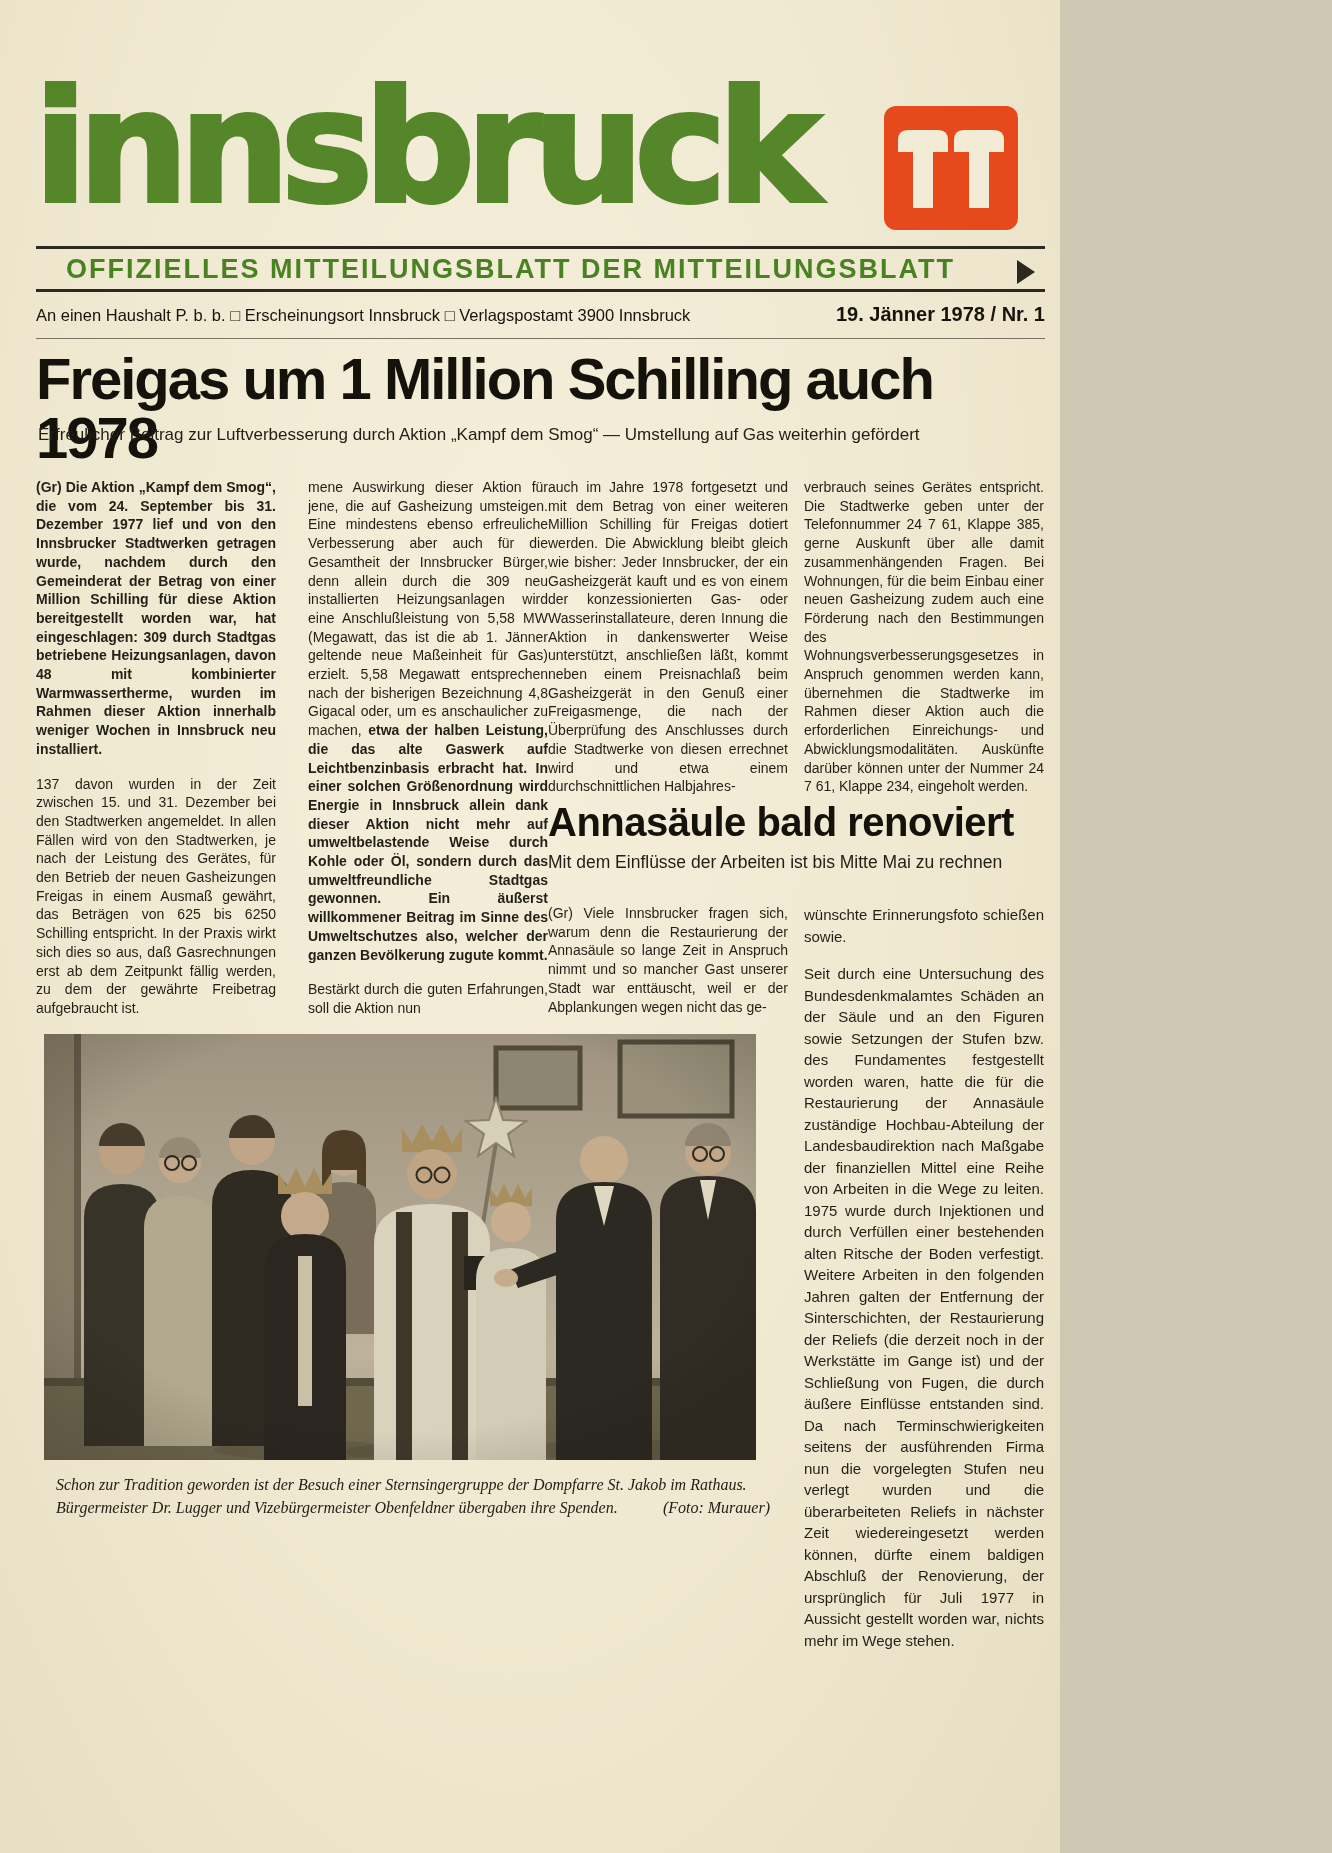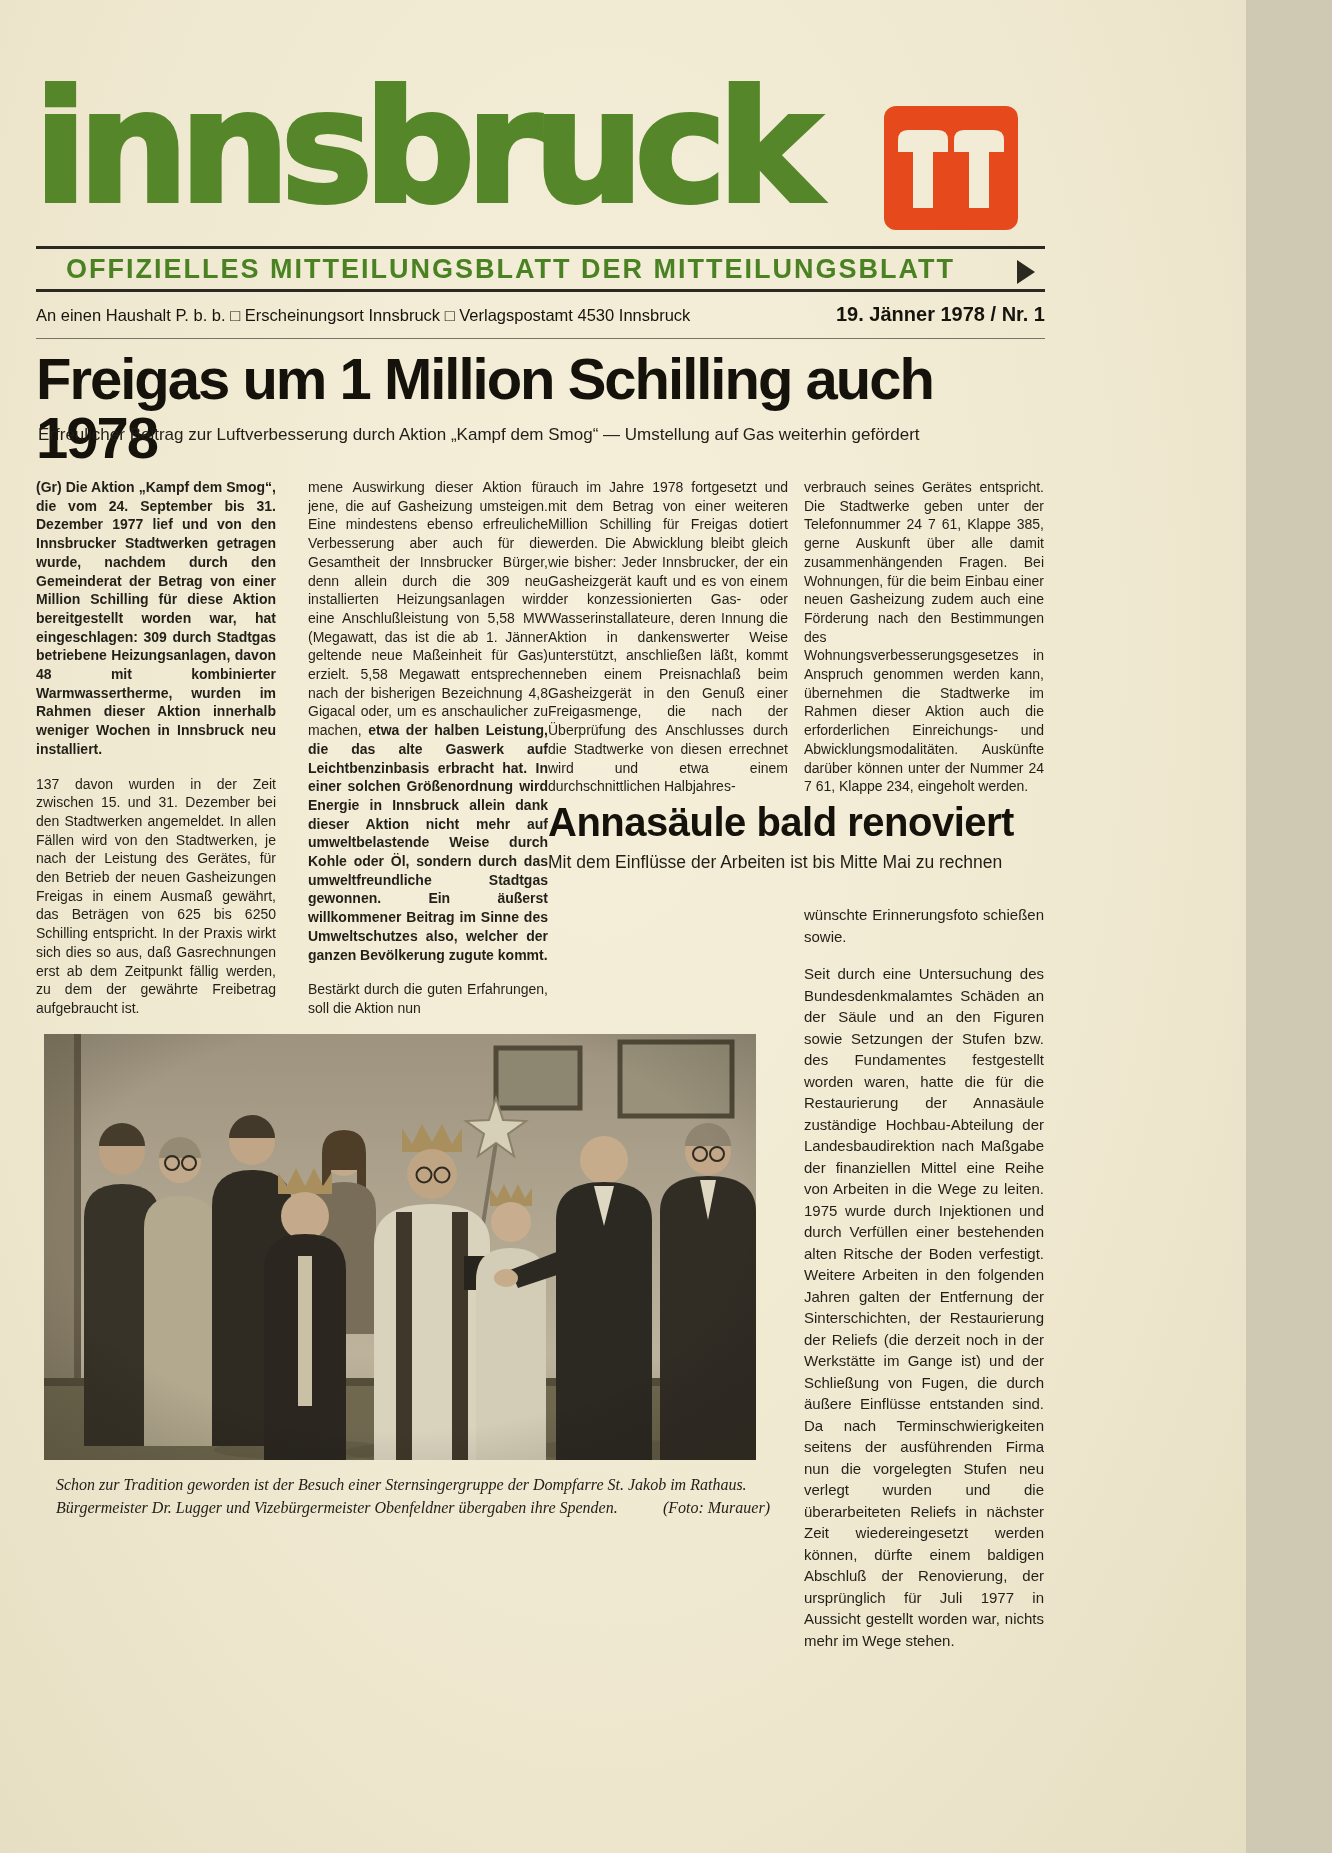--- a/index.html
+++ b/index.html
@@ -1,17 +1,17 @@
 <!DOCTYPE html>
 <html lang="de"><head>
 <meta charset="utf-8">
 <style>
   *{margin:0;padding:0;box-sizing:border-box}
   body{background:#cfc8b2;font-family:"Liberation Sans",sans-serif;}
-  .page{position:relative;width:1246px;height:1853px;overflow:hidden;color:#1d1b14;
+  .page{position:relative;width:1060px;height:1853px;overflow:hidden;color:#1d1b14;
         background:radial-gradient(ellipse at 48% 35%, #f5efdb 0%, #f0e9d1 55%, #e6dec2 100%);}
 
   .wordmark{position:absolute;left:34px;top:70px;font-family:"DejaVu Sans",sans-serif;
             font-weight:bold;font-size:155px;line-height:1;letter-spacing:-9px;
             color:#55872a;-webkit-text-stroke:4px #55872a;}
   .logo{position:absolute;left:884px;top:106px;width:134px;height:124px;}
 
   .banner{position:absolute;left:36px;top:246px;width:1009px;height:46px;
           border-top:3px solid #2b2920;border-bottom:3px solid #2b2920;
           display:flex;align-items:center;}
@@ -62,21 +62,21 @@
       <path d="M70 46 v-12 q0-10 10-10 h30 q10 0 10 10 v12 h-15 v56 h-20 v-56 z" fill="#f2ecd6"></path>
     </svg>
   </div>
 
   <div class="banner">
     <span class="banner-label">OFFIZIELLES MITTEILUNGSBLATT DER MITTEILUNGSBLATT</span>
     <span class="banner-arrow"></span>
   </div>
 
   <div class="address-row">
-    <span>An einen Haushalt P. b. b. □ Erscheinungsort Innsbruck □ Verlagspostamt 4530 Innsbruck</span>
+    <span>An einen Haushalt P. b. b. □ Erscheinungsort Innsbruck □ Verlagspostamt 3900 Innsbruck</span>
     <span class="issue">19. Jänner 1978 / Nr. 1</span>
   </div>
 
   <div class="rule"></div>
 
   <h1 class="headline">Freigas um 1 Million Schilling auch 1978</h1>
   <p class="subhead">Erfreulicher Beitrag zur Luftverbesserung durch Aktion „Kampf dem Smog“  —  Umstellung auf Gas weiterhin gefördert</p>
 
   <div class="col" id="col1">
       <p><span class="b">(Gr) Die Aktion „Kampf dem Smog“, die vom 24. September bis 31. Dezember 1977 lief und von den Innsbrucker Stadtwerken getragen wurde, nachdem durch den Gemeinderat der Betrag von einer Million Schilling für diese Aktion bereitgestellt worden war, hat eingeschlagen: 309 durch Stadtgas betriebene Heizungsanlagen, davon 48 mit kombinierter Warmwassertherme, wurden im Rahmen dieser Aktion innerhalb weniger Wochen in Innsbruck neu installiert.</span></p>
@@ -90,20 +90,23 @@
   <div class="col" id="col3">
       <p><span>auch im Jahre 1978 fortgesetzt und mit dem Betrag von einer weiteren Million Schilling für Freigas dotiert werden. Die Abwicklung bleibt gleich wie bisher: Jeder Innsbrucker, der ein Gasheizgerät kauft und es von einem der konzessionierten Gas- oder Wasserinstallateure, deren Innung die Aktion in dankenswerter Weise unterstützt, anschließen läßt, kommt neben einem Preisnachlaß beim Gasheizgerät in den Genuß einer Freigasmenge, die nach der Überprüfung des Anschlusses durch die Stadtwerke von diesen errechnet wird und etwa einem durchschnittlichen Halbjahres-</span></p>
     </div>
   <div class="col" id="col4">
       <p><span>verbrauch seines Gerätes entspricht. Die Stadtwerke geben unter der Telefonnummer 24 7 61, Klappe 385, gerne Auskunft über alle damit zusammenhängenden Fragen. Bei Wohnungen, für die beim Einbau einer neuen Gasheizung zudem auch eine Förderung nach den Bestimmungen des Wohnungsverbesserungsgesetzes in Anspruch genommen werden kann, übernehmen die Stadtwerke im Rahmen dieser Aktion auch die erforderlichen Einreichungs- und Abwicklungsmodalitäten. Auskünfte darüber können unter der Nummer 24 7 61, Klappe 234, eingeholt werden.</span></p>
     </div>
 
   <h2 class="headline2">Annasäule bald renoviert</h2>
   <p class="subhead2">Mit dem Einflüsse der Arbeiten ist bis Mitte Mai zu rechnen</p>
 
+  <div class="col" id="col5">
+      <p><span>(Gr) Viele Innsbrucker fragen sich, warum denn die Restaurierung der Annasäule so lange Zeit in Anspruch nimmt und so mancher Gast unserer Stadt war enttäuscht, weil er der Abplankungen wegen nicht das ge-</span></p>
+    </div>
   <div class="col" id="col6">
       <p><span>wünschte Erinnerungsfoto schießen sowie.</span></p>
       <p><span>Seit durch eine Untersuchung des Bundesdenkmalamtes Schäden an der Säule und an den Figuren sowie Setzungen der Stufen bzw. des Fundamentes festgestellt worden waren, hatte die für die Restaurierung der Annasäule zuständige Hochbau-Abteilung der Landesbaudirektion nach Maßgabe der finanziellen Mittel eine Reihe von Arbeiten in die Wege zu leiten. 1975 wurde durch Injektionen und durch Verfüllen einer bestehenden alten Ritsche der Boden verfestigt. Weitere Arbeiten in den folgenden Jahren galten der Entfernung der Sinterschichten, der Restaurierung der Reliefs (die derzeit noch in der Werkstätte im Gange ist) und der Schließung von Fugen, die durch äußere Einflüsse entstanden sind. Da nach Terminschwierigkeiten seitens der ausführenden Firma nun die vorgelegten Stufen neu verlegt wurden und die überarbeiteten Reliefs in nächster Zeit wiedereingesetzt werden können, dürfte einem baldigen Abschluß der Renovierung, der ursprünglich für Juli 1977 in Aussicht gestellt worden war, nichts mehr im Wege stehen.</span></p>
     </div>
 
   <figure class="photo">
     <svg viewBox="0 0 712 426" width="712" height="426" preserveAspectRatio="none">
       <defs>
         <linearGradient id="wallg" x1="0" y1="0" x2="0" y2="1">
           <stop offset="0" stop-color="#9d937e"></stop>

